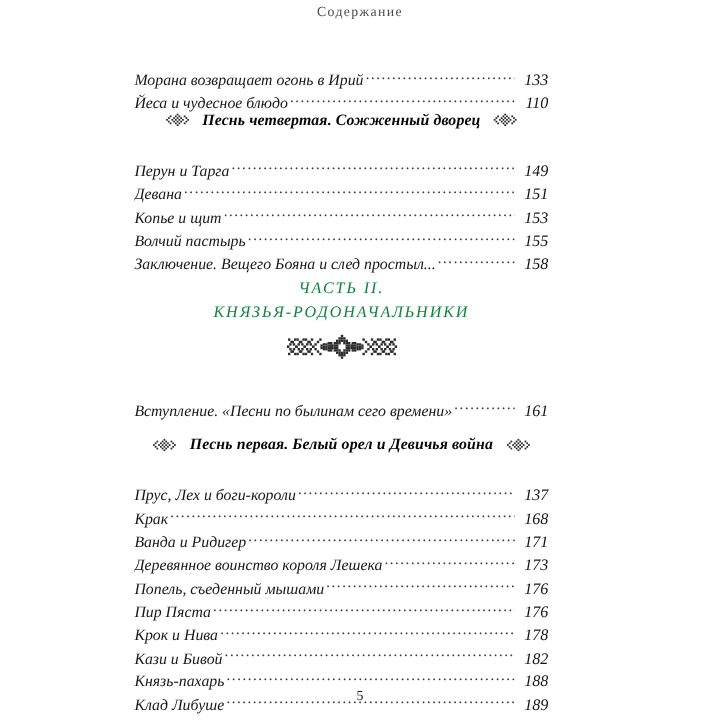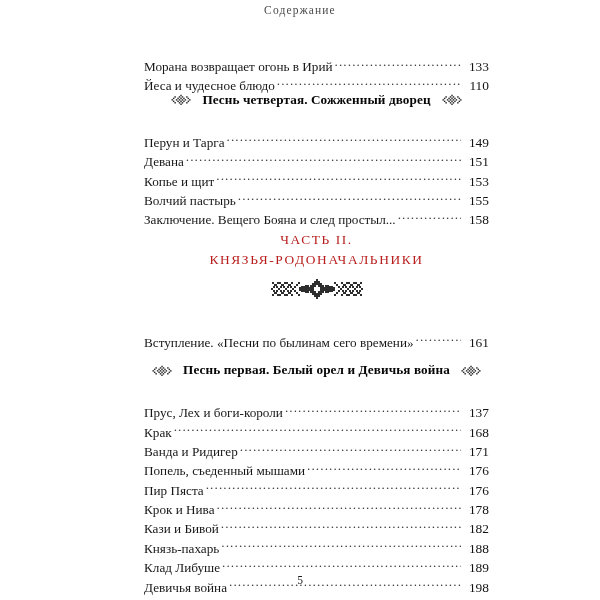--- a/index.html
+++ b/index.html
@@ -31,23 +31,24 @@
     text-align: center;
     font-size: 11.5px;
     letter-spacing: 1.15px;
     color: #4a4a4a;
     font-weight: 400;
   }
 
   
   .content {
     position: absolute;
-    left: 144px;
+    left: 112px;
     top: 36px;
     width: 345px;
+    font-style: italic;
   }
 
   
   .toc-row {
     display: flex;
     align-items: baseline;
     height: 19.4px;
     font-size: 13.2px;
     line-height: 19.4px;
     white-space: nowrap;
@@ -100,21 +101,21 @@
   }
 
   
   .part-heading {
     text-align: center;
     white-space: nowrap;
   }
   .part-line {
     font-size: 13.4px;
     letter-spacing: 1.6px;
-    color: #b91c1c;
+    color: #15803d;
     line-height: 20px;
   }
 
   
   .orn-small {
     display: inline-block;
     width: 26px;
     height: 11px;
     vertical-align: middle;
     flex: 0 0 auto;
@@ -420,20 +421,25 @@
         <span class="toc-title">Крак</span>
         <span class="toc-leader"></span>
         <span class="toc-page">168</span>
       </div>
       <div class="toc-row">
         <span class="toc-title">Ванда и Ридигер</span>
         <span class="toc-leader"></span>
         <span class="toc-page">171</span>
       </div>
       <div class="toc-row">
+        <span class="toc-title">Деревянное воинство короля Лешека</span>
+        <span class="toc-leader"></span>
+        <span class="toc-page">173</span>
+      </div>
+      <div class="toc-row">
         <span class="toc-title">Попель, съеденный мышами</span>
         <span class="toc-leader"></span>
         <span class="toc-page">176</span>
       </div>
       <div class="toc-row">
         <span class="toc-title">Пир Пяста</span>
         <span class="toc-leader"></span>
         <span class="toc-page">176</span>
       </div>
       <div class="toc-row">

